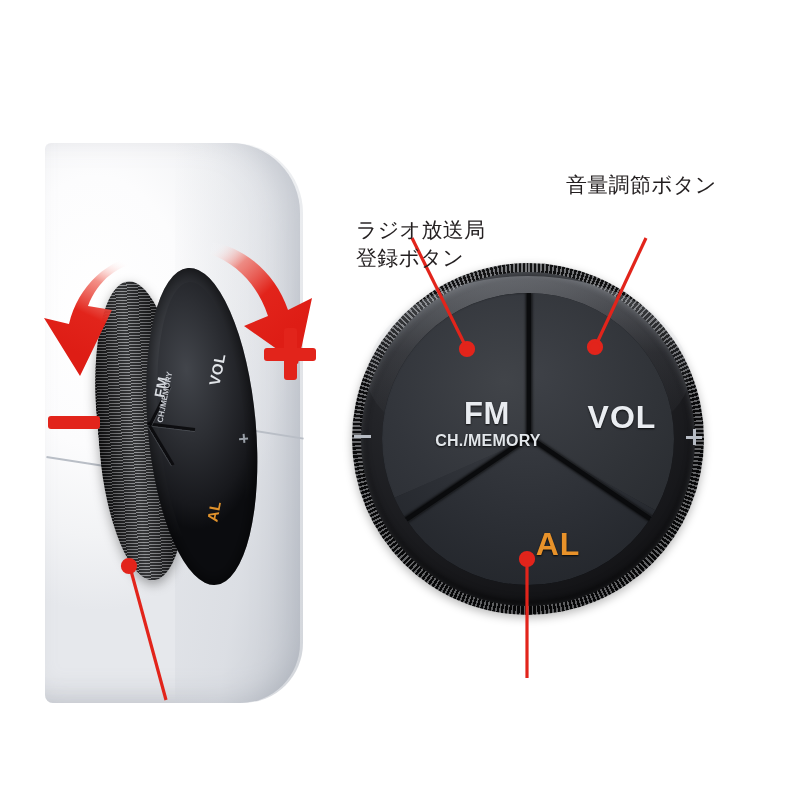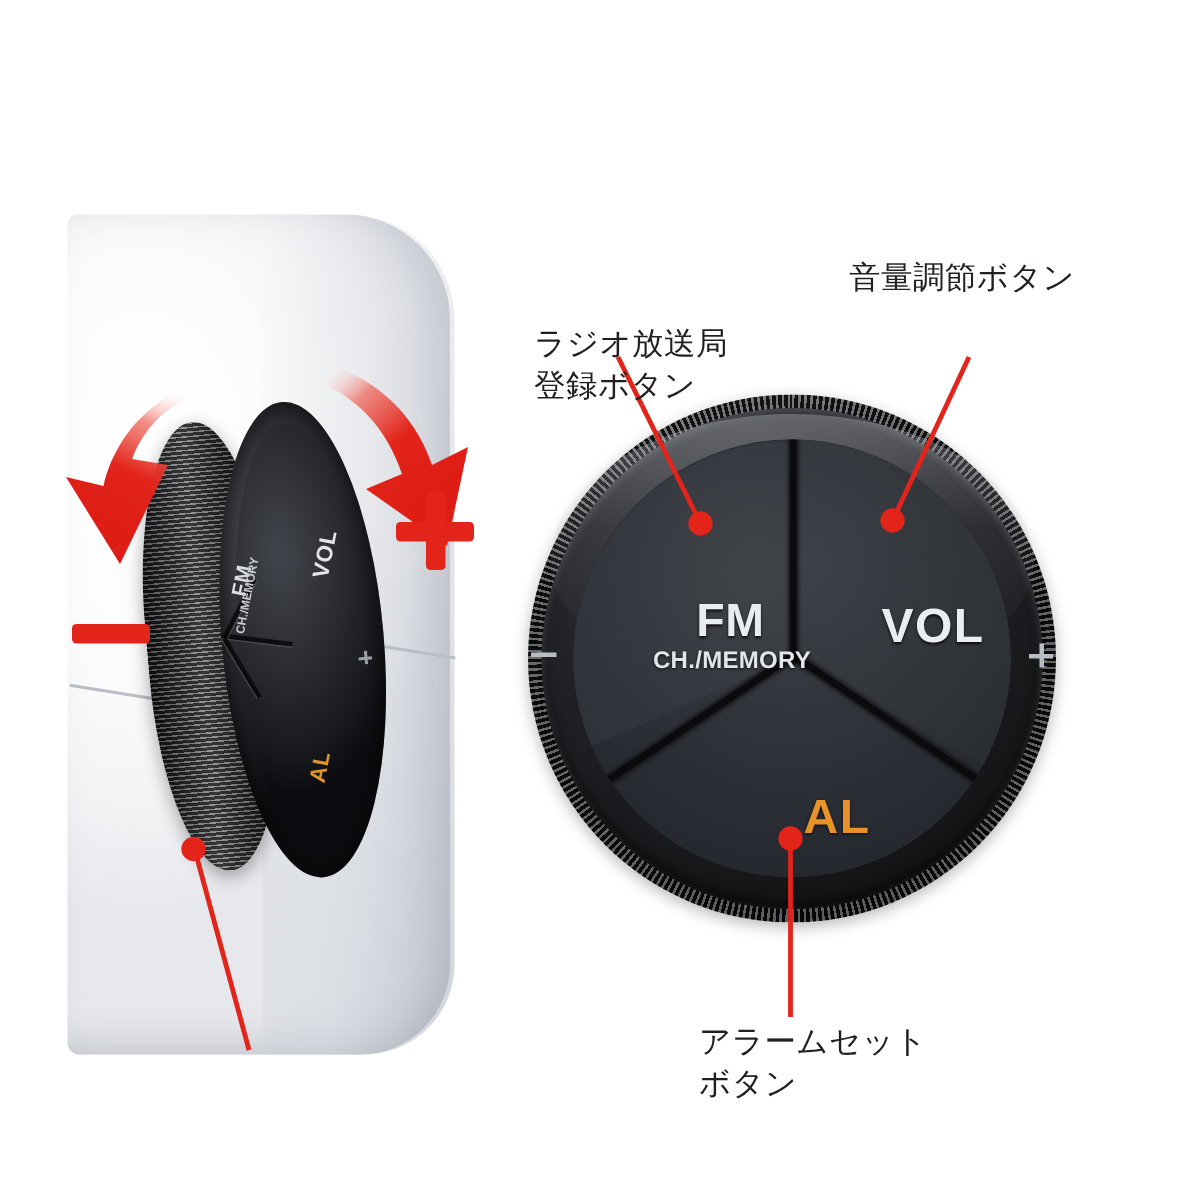--- a/index.html
+++ b/index.html
@@ -392,16 +392,14 @@
       <circle cx="527" cy="559" r="6.5"></circle>
 
       <line x1="130" y1="567" x2="166" y2="700"></line>
       <circle cx="129" cy="566" r="6.5"></circle>
     </g>
   </svg>
 
   <div class="callout co-fm">ラジオ放送局
 登録ボタン</div>
   <div class="callout co-vol">音量調節ボタン</div>
-  <div class="callout co-alarm">アラームセット
-ボタン</div>
 
 </div>
 
 </body></html>

